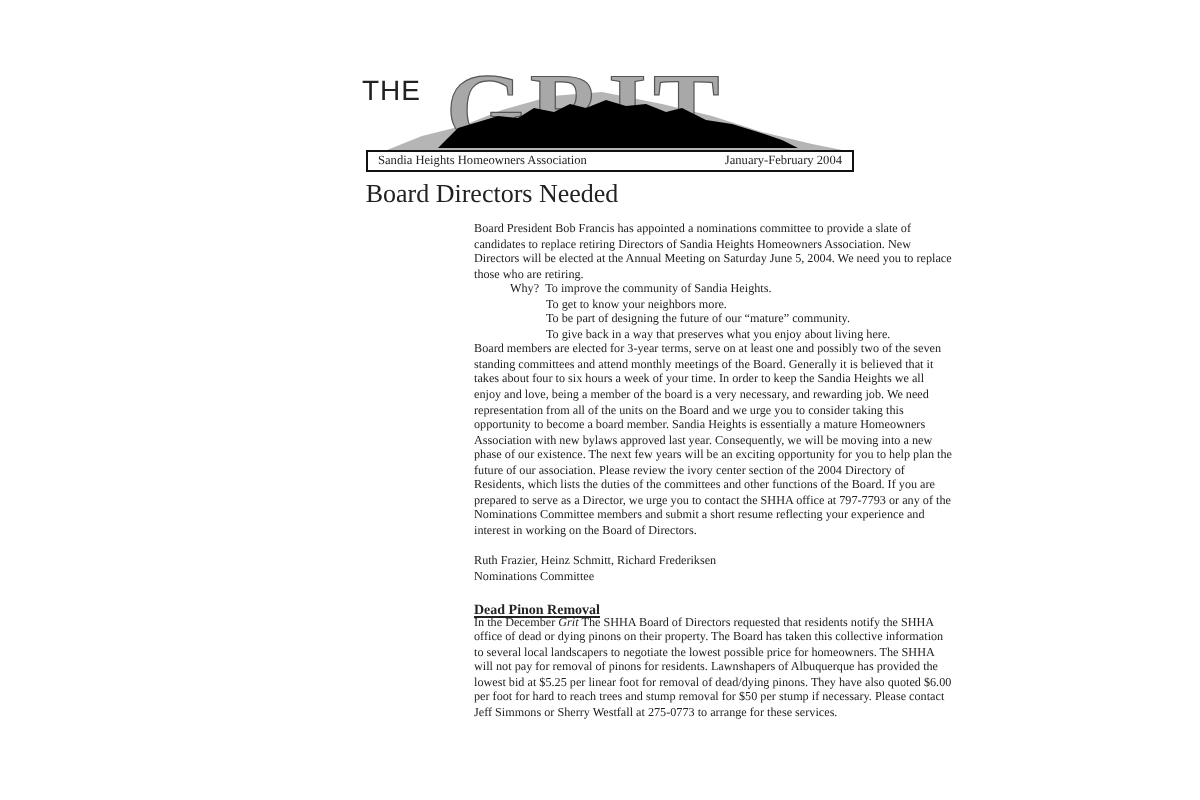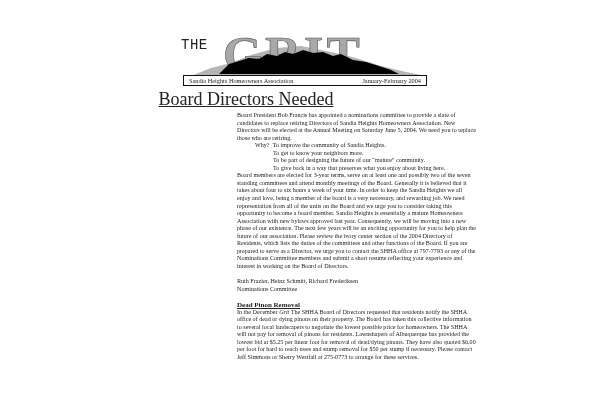--- a/index.html
+++ b/index.html
@@ -4,29 +4,29 @@
   <style>
     html, body { margin:0; padding:0; background:#ffffff; }
     body { width:600px; height:400px; position:relative; overflow:hidden;
            font-family:"Liberation Serif", serif; color:#1a1a1a; }
     .page { position:absolute; left:0; top:0; width:600px; height:400px; }
 
     
     .masthead { position:absolute; left:181px; top:28px; width:250px; height:60px; }
     .logo-svg { position:absolute; left:0; top:0; width:250px; height:48px; }
     .the-word { position:absolute; left:0px; top:9px; font-size:14px; font-weight:normal;
-                letter-spacing:0.5px; color:#222; font-family:Liberation Mono, monospace; }
+                letter-spacing:0.5px; color:#222; font-family:Liberation Sans, sans-serif; }
     .info-bar { position:absolute; left:2px; top:47px; width:244px; height:11px;
                 border:1.5px solid #111; box-sizing:border-box;
                 display:flex; justify-content:space-between; align-items:center;
                 padding:0 5px; font-size:6.3px; color:#222; }
 
     
     .headline { position:absolute; left:0; width:492px; top:89px; text-align:center;
-                font-size:18px; text-decoration:underline; color:#222; }
+                font-size:13px; color:#222; }
 
     .body-text { position:absolute; left:189px; width:240px; font-size:6.1px; line-height:7.55px; color:#222; }
     .para { margin:0; }
     .indent1 { padding-left:18px; }
     .indent2 { padding-left:36px; }
     .spacer { height:7.5px; }
     .section-title { font-weight:bold; text-decoration:underline; font-size:7px; line-height:8px; }
     .ital { font-style:italic; }
   </style>
 </head>

